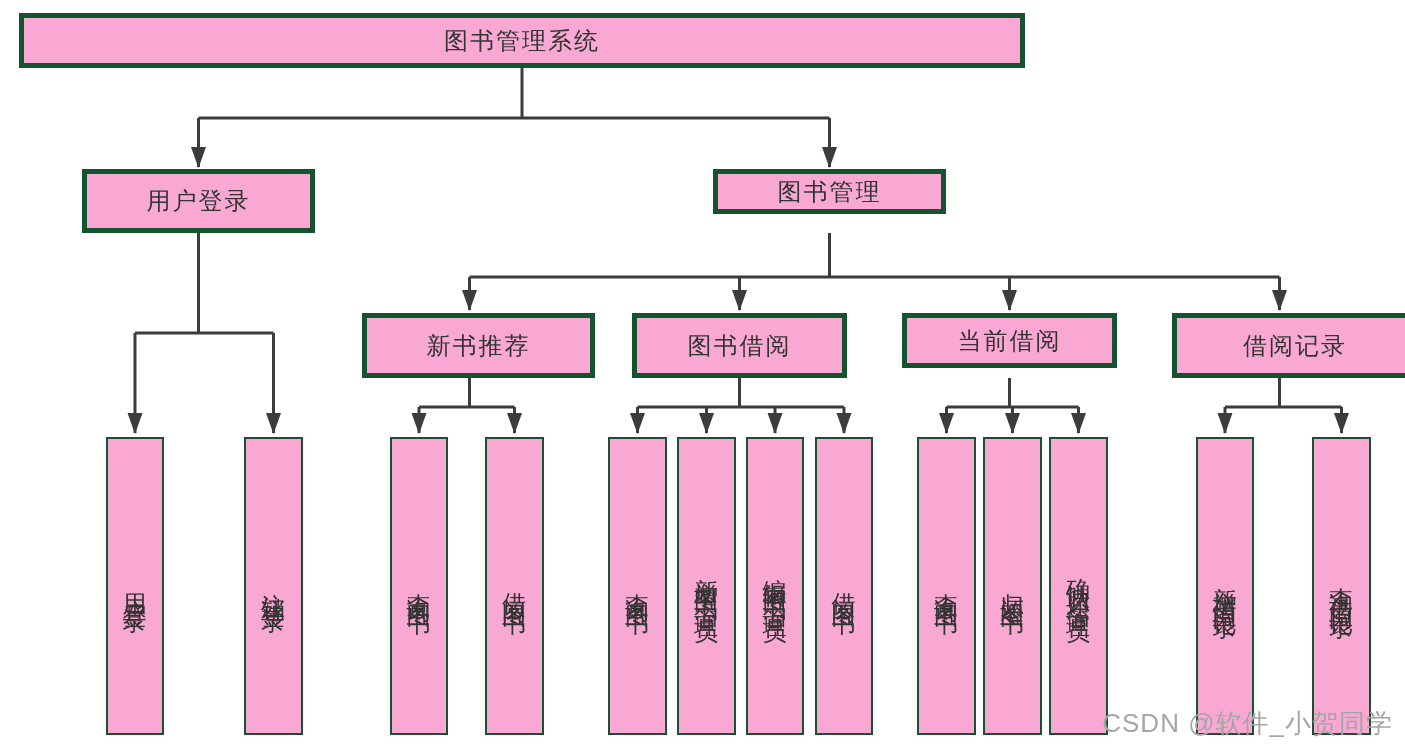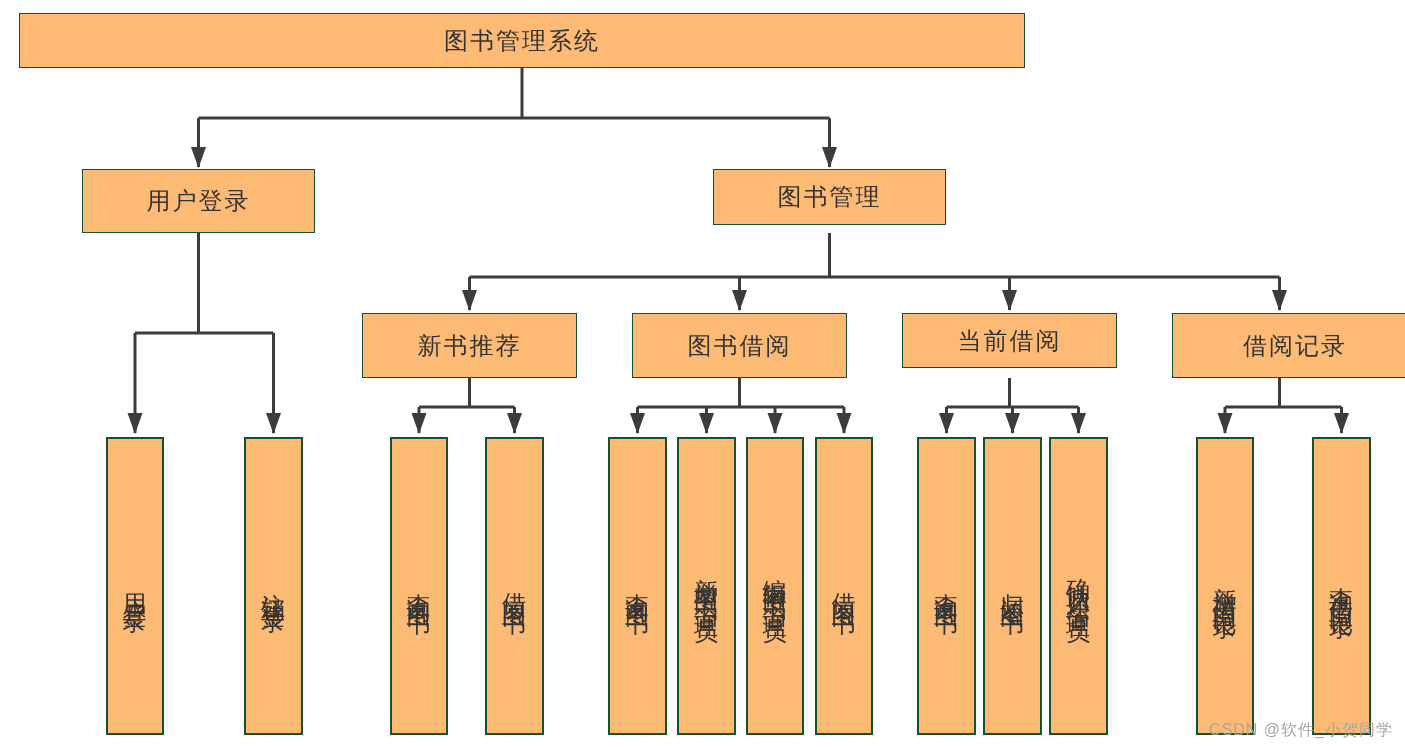--- a/index.html
+++ b/index.html
@@ -12,22 +12,22 @@
     overflow: hidden;
   }
   svg.wires {
     position: absolute;
     left: 0; top: 0;
     pointer-events: none;
   }
   .box {
     position: absolute;
     box-sizing: border-box;
-    background: #fdba74;
-    border: 1px solid #14532d;
+    background: #f9a8d4;
+    border: 5px solid #14532d;
     display: flex;
     align-items: center;
     justify-content: center;
     color: #333333;
     font-size: 24px;
     letter-spacing: 2px;
     white-space: nowrap;
   }
   .leaf {
     border-width: 2.5px;
@@ -36,21 +36,21 @@
     font-size: 24px;
     letter-spacing: 6px;
     line-height: 1.3;
     white-space: normal;
   }
   .watermark {
     position: absolute;
     right: 12px;
     bottom: 6px;
     color: #a5a5a5;
-    font-size: 16px;
+    font-size: 26px;
     letter-spacing: 1px;
     z-index: 5;
   }
 </style>
 </head>
 <body>
 
 <div class="canvas">
 
   <svg class="wires" width="1405" height="747" viewBox="0 0 1405 747">
@@ -111,23 +111,23 @@
       <path d="M1279.5 378 V407"></path>
       <path d="M1225 407 H1341.5"></path>
       <path d="M1225 407 V433" marker-end="url(#arrow)"></path>
       <path d="M1341.5 407 V433" marker-end="url(#arrow)"></path>
     </g>
   </svg>
 
   <div class="box" style="left:19px; top:13px; width:1006px; height:55px;">图书管理系统</div>
 
   <div class="box" style="left:82px; top:169px; width:233px; height:64px;">用户登录</div>
-  <div class="box" style="left:713px; top:169px; width:233px; height:56px;">图书管理</div>
+  <div class="box" style="left:713px; top:169px; width:233px; height:45px;">图书管理</div>
 
-  <div class="box" style="left:362px; top:313px; width:215px; height:65px;">新书推荐</div>
+  <div class="box" style="left:362px; top:313px; width:233px; height:65px;">新书推荐</div>
   <div class="box" style="left:632px; top:313px; width:215px; height:65px;">图书借阅</div>
   <div class="box" style="left:902px; top:313px; width:215px; height:55px;">当前借阅</div>
   <div class="box" style="left:1172px; top:313px; width:246px; height:65px;">借阅记录</div>
 
   <div class="box leaf" style="left:106px; top:437px; width:58px; height:298px;">用户登录</div>
   <div class="box leaf" style="left:244px; top:437px; width:59px; height:298px;">注销登录</div>
 
   <div class="box leaf" style="left:390px; top:437px; width:58px; height:298px;">查询图书</div>
   <div class="box leaf" style="left:485px; top:437px; width:59px; height:298px;">借阅图书</div>
 

